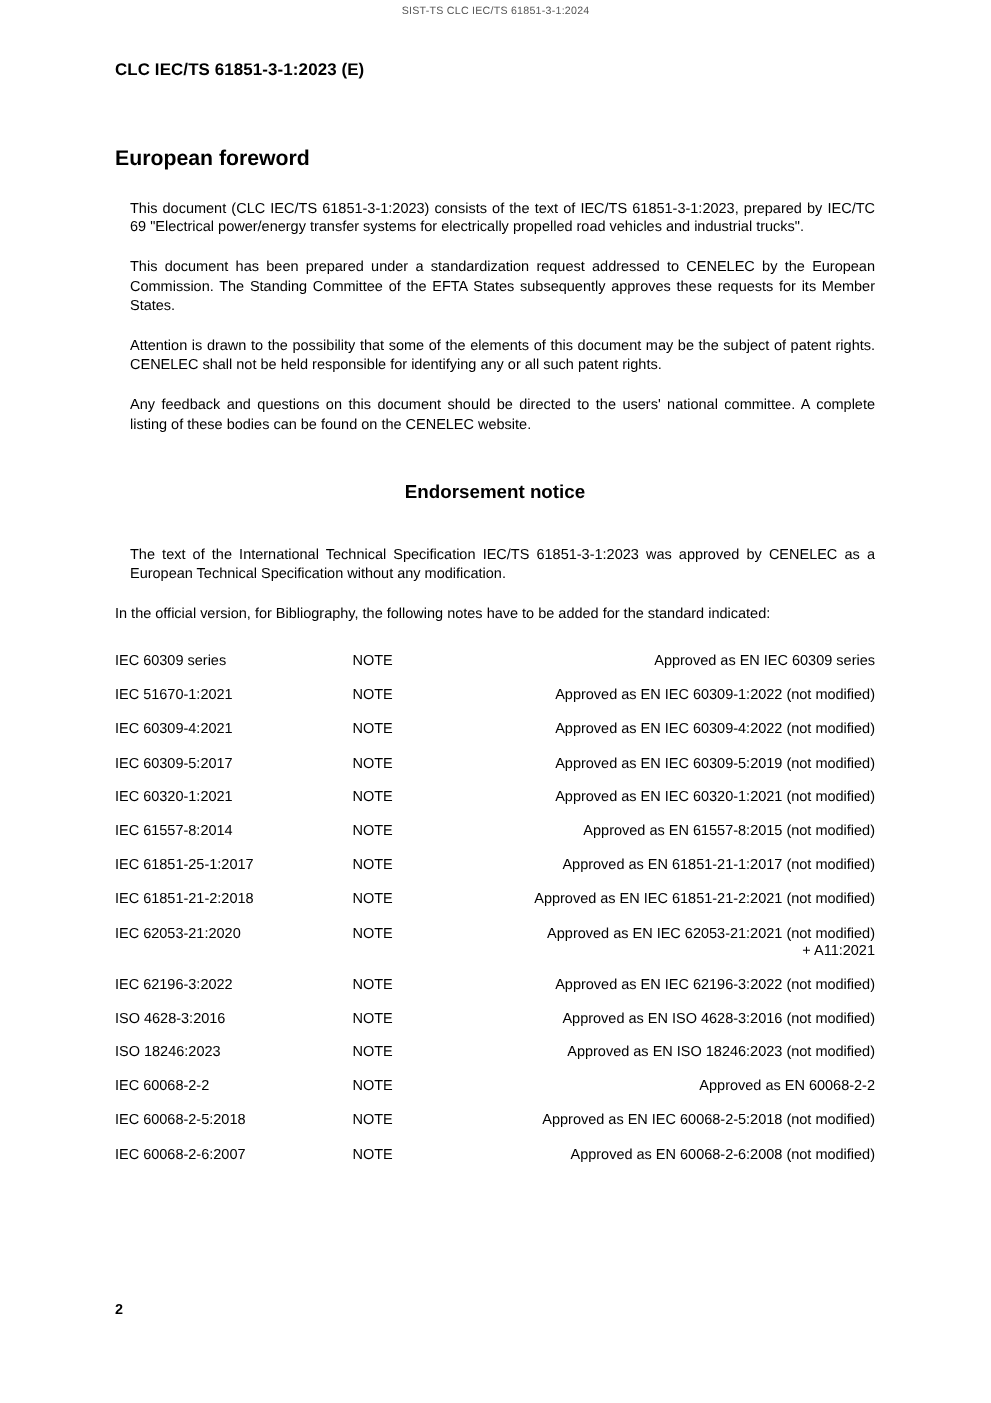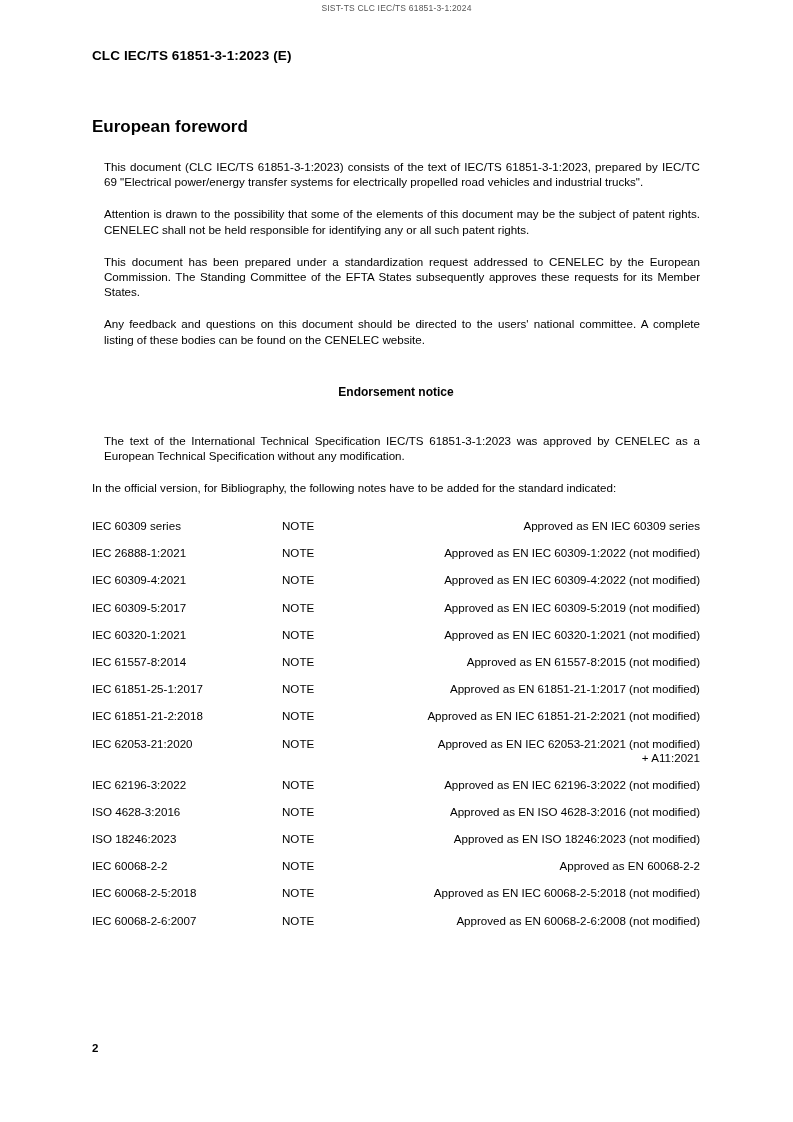--- a/index.html
+++ b/index.html
@@ -49,21 +49,21 @@
     font-weight: bold;
     margin: 54px 0 22px 0;
   }
   p.body {
     font-size: 11.6px;
     line-height: 15.2px;
     text-align: justify;
     margin: 0 0 17px 12px;
   }
   .centered-title {
-    font-size: 12px;
+    font-size: 15px;
     font-weight: bold;
     text-align: center;
     margin: 38px 0 34px 0;
   }
   p.noindent {
     font-size: 11.6px;
     line-height: 15.2px;
     margin: 0 0 17px 0;
   }
   table.notes {
@@ -103,38 +103,38 @@
 
   <div class="header-ref">SIST-TS CLC IEC/TS 61851-3-1:2024</div>
 
   <div class="content">
 
     <div class="doc-title">CLC IEC/TS 61851-3-1:2023 (E)</div>
 
     <div class="section-title">European foreword</div>
 
     <p class="body">This document (CLC IEC/TS 61851-3-1:2023) consists of the text of IEC/TS 61851-3-1:2023, prepared by IEC/TC 69 "Electrical power/energy transfer systems for electrically propelled road vehicles and industrial trucks".</p>
+    <p class="body">This document has been prepared under a standardization request addressed to CENELEC by the European Commission. The Standing Committee of the EFTA States subsequently approves these requests for its Member States.</p>
     <p class="body">Attention is drawn to the possibility that some of the elements of this document may be the subject of patent rights. CENELEC shall not be held responsible for identifying any or all such patent rights.</p>
-    <p class="body">This document has been prepared under a standardization request addressed to CENELEC by the European Commission. The Standing Committee of the EFTA States subsequently approves these requests for its Member States.</p>
     <p class="body">Any feedback and questions on this document should be directed to the users' national committee. A complete listing of these bodies can be found on the CENELEC website.</p>
 
     <div class="centered-title">Endorsement notice</div>
 
     <p class="body">The text of the International Technical Specification IEC/TS 61851-3-1:2023 was approved by CENELEC as a European Technical Specification without any modification.</p>
     <p class="noindent">In the official version, for Bibliography, the following notes have to be added for the standard indicated:</p>
 
     <table class="notes">
       <tbody>
         <tr>
           <td class="col-ref">IEC 60309 series</td>
           <td class="col-note">NOTE</td>
           <td class="col-desc">Approved as EN IEC 60309 series</td>
         </tr>
         <tr>
-          <td class="col-ref">IEC 26888-1:2021</td>
+          <td class="col-ref">IEC 51670-1:2021</td>
           <td class="col-note">NOTE</td>
           <td class="col-desc">Approved as EN IEC 60309-1:2022 (not modified)</td>
         </tr>
         <tr>
           <td class="col-ref">IEC 60309-4:2021</td>
           <td class="col-note">NOTE</td>
           <td class="col-desc">Approved as EN IEC 60309-4:2022 (not modified)</td>
         </tr>
         <tr>
           <td class="col-ref">IEC 60309-5:2017</td>

